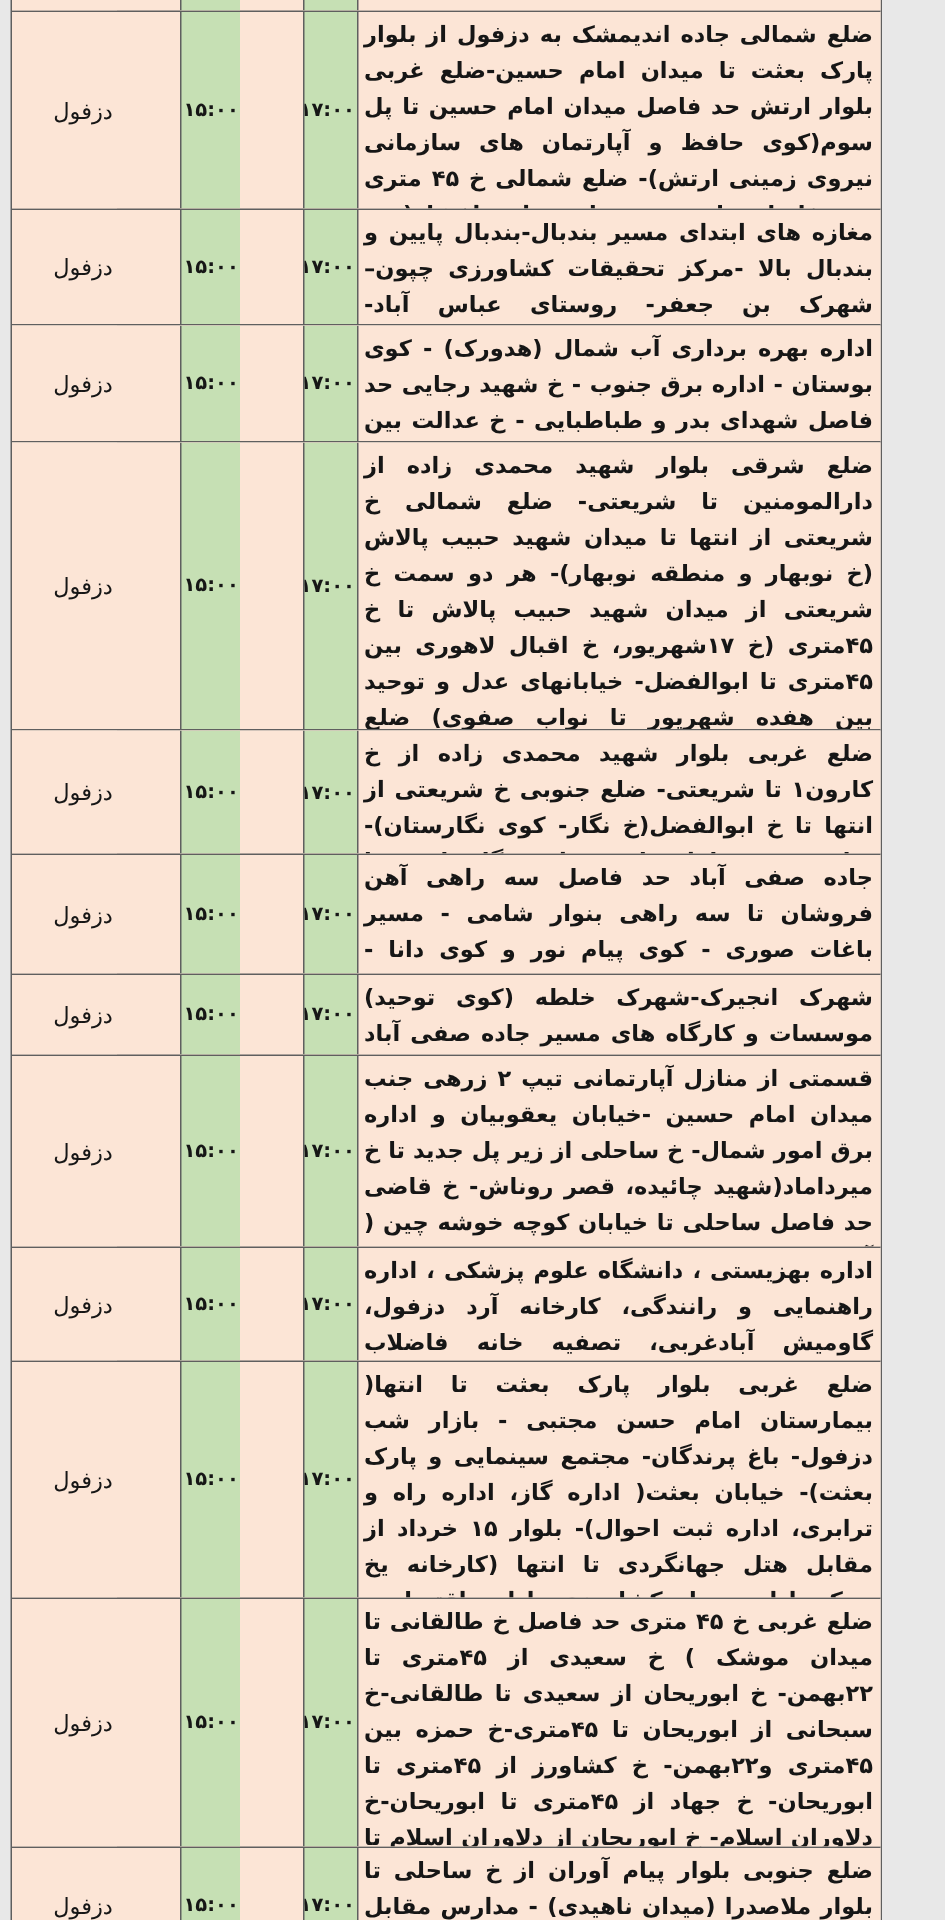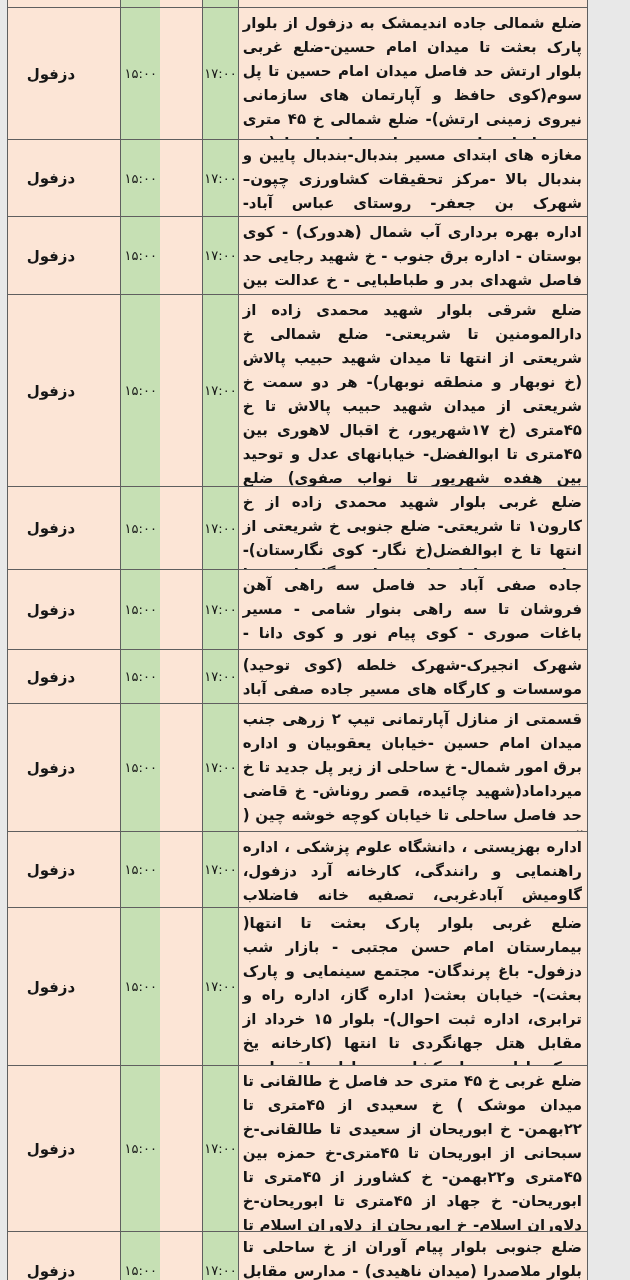--- a/index.html
+++ b/index.html
@@ -48,21 +48,21 @@
     line-height:24px;
     text-align:justify;
     overflow:hidden;
   }
   .cell.time{
     align-self:stretch;
     display:flex;
     align-items:center;
     background:var(--green);
     font-size:13px;
-    font-weight:normal;
+    font-weight:bold;
     white-space:nowrap;
     overflow:hidden;
     margin-left:42px;
   }
   .cell.end{
     width:41px;
     border-left:1px solid var(--bc);
     justify-content:flex-start; 
     padding:0 1px;
     text-align:center;
@@ -74,21 +74,21 @@
   }
   .cell.city{
     width:82px;
     align-self:stretch;
     display:flex;
     align-items:center;
     justify-content:flex-start; 
     background:var(--peach);
     padding-right:3px;
     font-size:15px;
-    font-weight:bold;
+    font-weight:normal;
     white-space:nowrap;
     overflow:hidden;
   }
 </style>
 </head>
 <body>
 
 <div class="viewport">
   <div class="outage-table" id="outage-table">
   <div class="row" style="height: 8px;">

